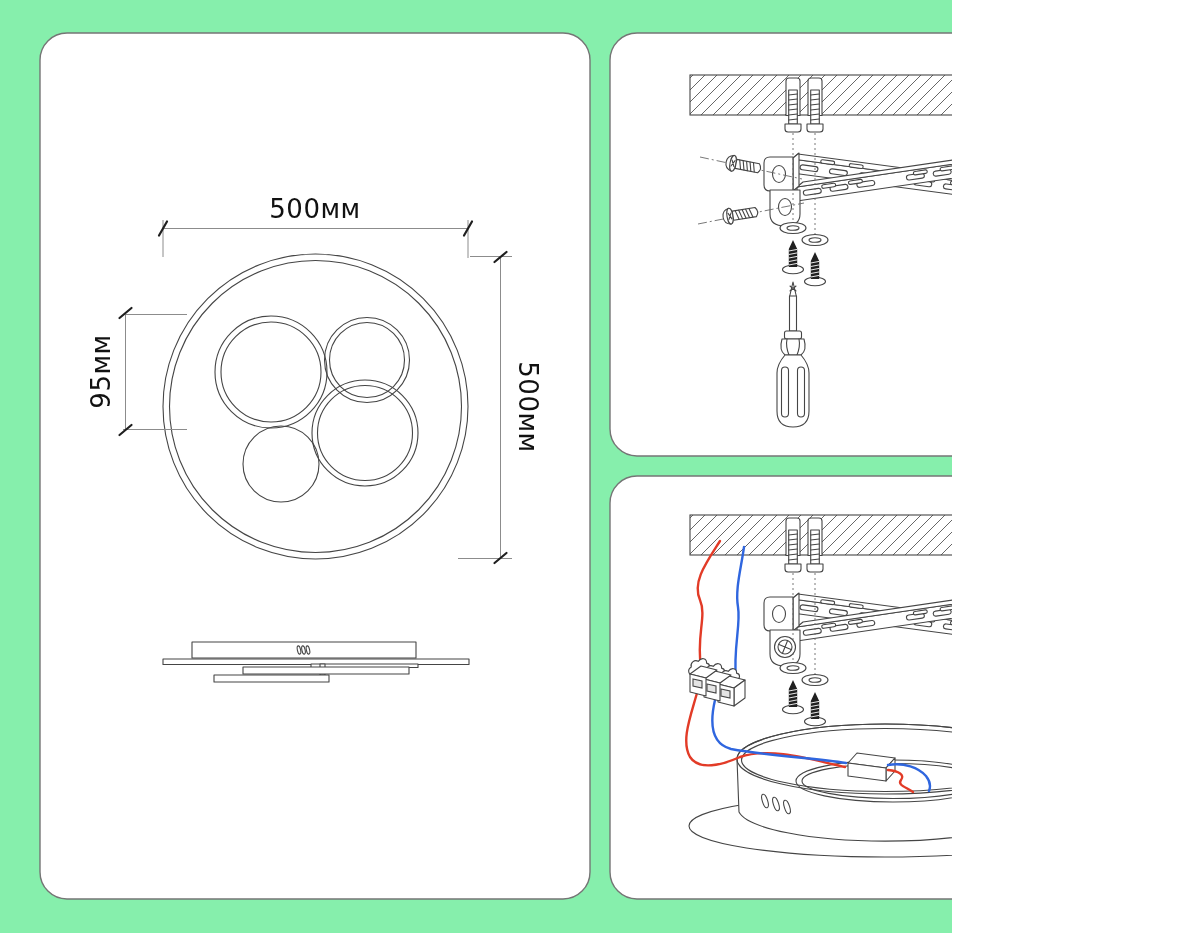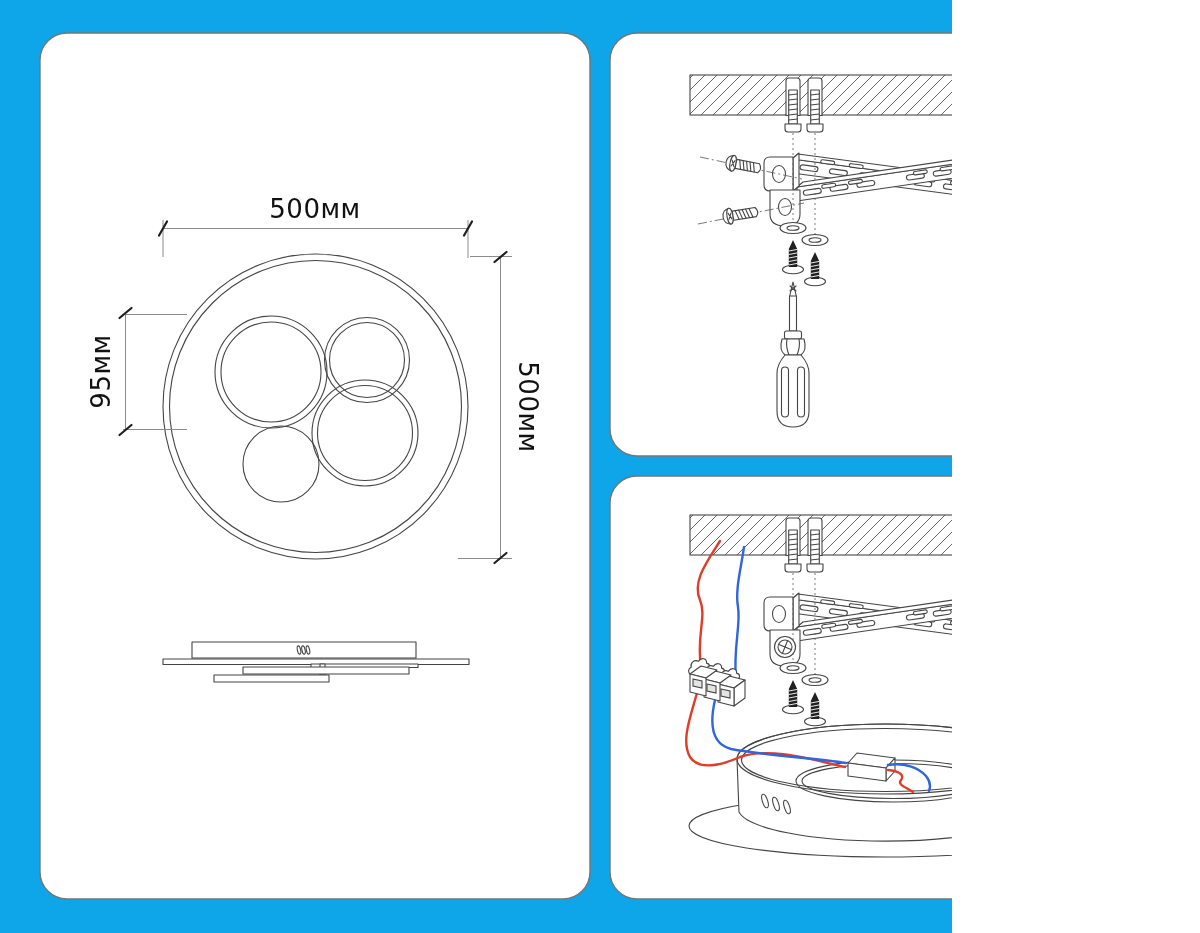--- a/index.html
+++ b/index.html
@@ -1,16 +1,16 @@
 <!DOCTYPE html>
 <html><head>
 <meta charset="utf-8">
 <style>
   html,body{margin:0;padding:0;background:#ffffff;}
-  .page{width:952px;height:933px;background:#0ea5e9;position:relative;overflow:hidden;text-decoration:underline;}
+  .page{width:952px;height:933px;background:#86efac;position:relative;overflow:hidden;text-decoration:underline;}
   svg{display:block;}
   .panel{fill:#ffffff;stroke:#757575;stroke-width:1.4;}
   .art{fill:none;stroke:#454545;stroke-width:1.1;stroke-linecap:round;stroke-linejoin:round;}
   .wf{fill:#ffffff;stroke:#454545;stroke-width:1.1;stroke-linecap:round;stroke-linejoin:round;}
   .open{fill:#e4e4e4;stroke:#454545;stroke-width:1.1;}
   .blk{stroke:none;}
   .thr{stroke:#ffffff;stroke-width:0.9;fill:none;}
   .dim{stroke:#8c8c8c;stroke-width:1;fill:none;}
   .tick{stroke:#1f1f1f;stroke-width:2.2;stroke-linecap:round;}
   .dot{stroke:#6a6a6a;stroke-width:0.9;stroke-dasharray:2 3;fill:none;}

